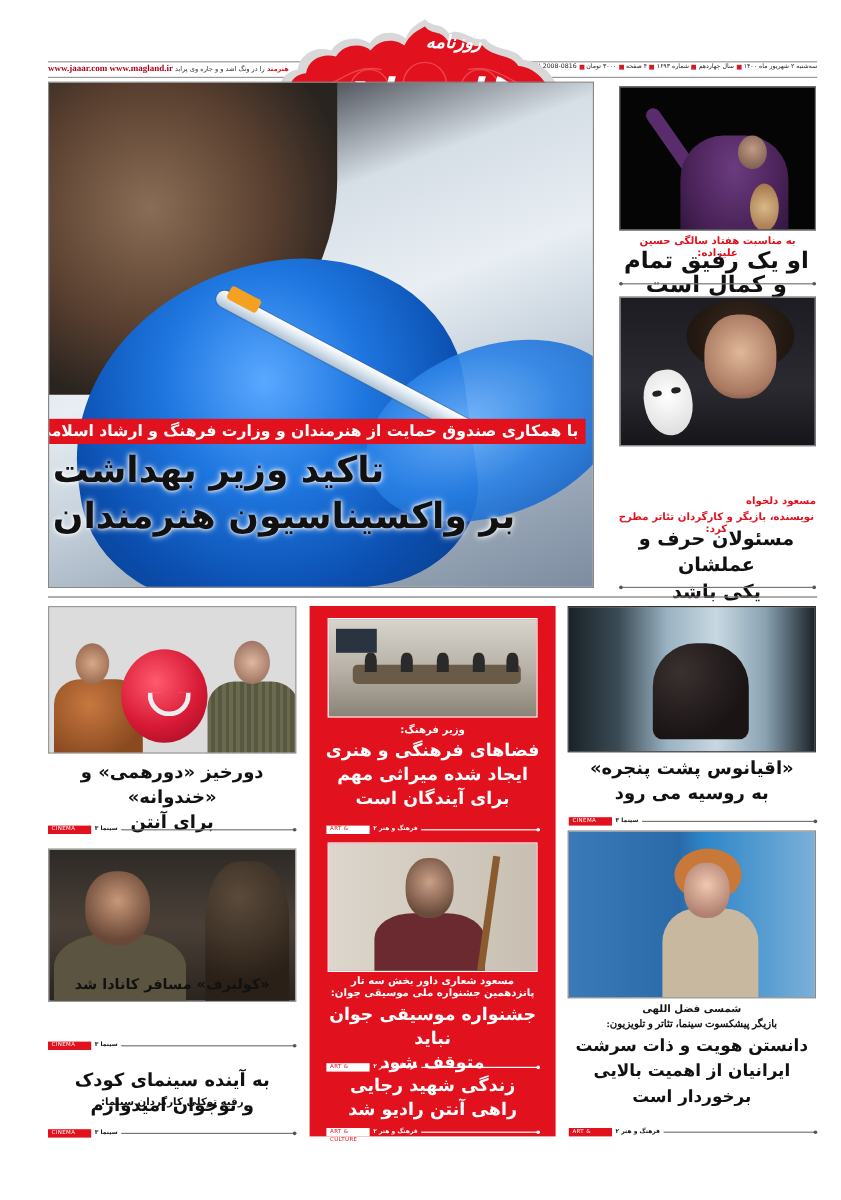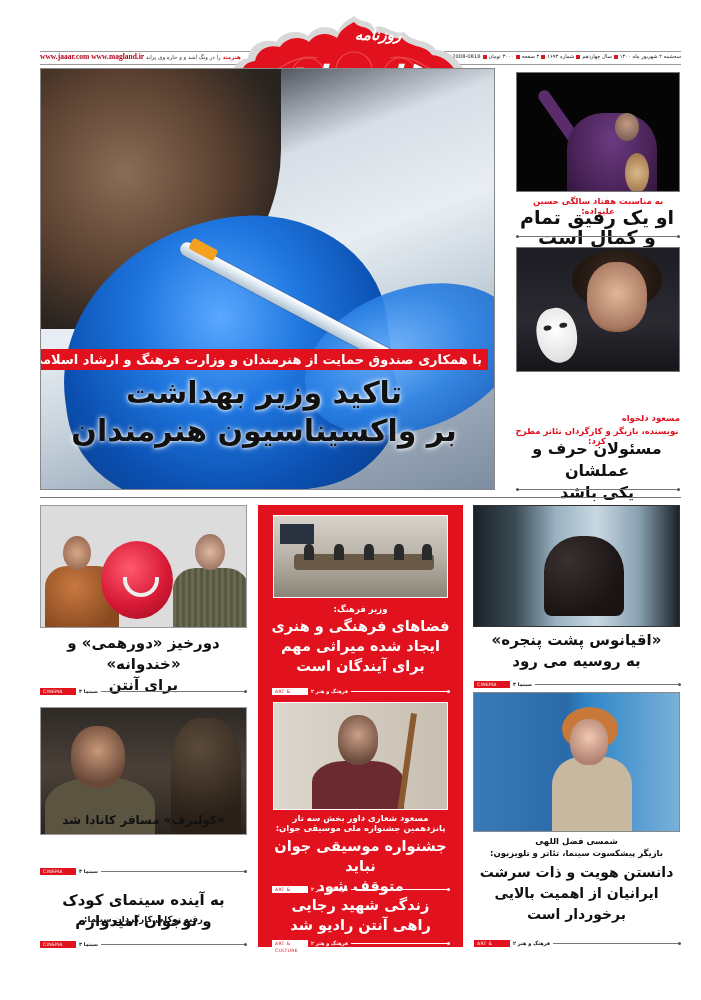--- a/index.html
+++ b/index.html
@@ -29,21 +29,21 @@
           background: linear-gradient(160deg, #2b2f36 0%, #4c5058 14%, #d6dee6 30%, #e8eef3 48%, #c9d4de 62%, #a8b6c4 75%, #7d8ca0 100%); }
   .hero .arm { position: absolute; left: -20px; top: 0; width: 260px; height: 260px; border-radius: 0 0 180px 0; background: radial-gradient(ellipse at 40% 40%, #8a6d55 0%, #5a4030 45%, #2a2420 75%); }
   .hero .glove { position: absolute; left: 20px; top: 150px; width: 330px; height: 280px; border-radius: 60% 45% 30% 40%;
           background: radial-gradient(ellipse at 50% 35%, #5aa8ff 0%, #1f77e0 35%, #0b4fb0 70%, #083a85 100%); transform: rotate(-8deg); }
   .hero .glove2 { position: absolute; left: 260px; top: 220px; width: 220px; height: 140px; border-radius: 50%;
           background: radial-gradient(ellipse at 40% 40%, #6fb4ff 0%, #2a82e6 45%, #0d56b8 100%); transform: rotate(-20deg); opacity: .9; }
   .hero .syringe { position: absolute; left: 140px; top: 170px; width: 240px; height: 14px; border-radius: 7px;
           background: linear-gradient(180deg, #ffffff, #d8e4ee 50%, #b0c2d2); transform: rotate(28deg); transform-origin: left center; box-shadow: 0 0 0 1px rgba(80,90,110,.4); }
   .hero .needle-cap { position: absolute; left: 150px; top: 168px; width: 28px; height: 12px; background: #f4a020; border-radius: 3px; transform: rotate(28deg); transform-origin: left center; }
   .hero-kicker { position: absolute; right: 6px; top: 280px; background: #e1121e; color: #fff; font-weight: bold; font-size: 13px; padding: 3px 6px; direction: rtl; white-space: nowrap; }
-  .hero-title { position: absolute; right: 10px; top: 305px; width: 440px; text-align: center; direction: rtl; font-weight: bold; font-size: 30px; line-height: 38px; color: #111; text-shadow: 0 0 3px #fff, 0 0 6px #fff; }
+  .hero-title { position: absolute; right: 10px; top: 305px; width: 440px; text-align: left; direction: rtl; font-weight: bold; font-size: 30px; line-height: 38px; color: #111; text-shadow: 0 0 3px #fff, 0 0 6px #fff; }
   .p1 { position: absolute; left: 516px; top: 72px; width: 164px; height: 120px; background: #050505; border: 1px solid #777; overflow: hidden; }
   .p1 .man-body { position: absolute; left: 50px; top: 40px; width: 90px; height: 90px; background: radial-gradient(ellipse at 50% 30%, #6b3b80 0%, #4a2358 60%, #2c1236 100%); border-radius: 40% 40% 0 0; }
   .p1 .man-head { position: absolute; left: 98px; top: 40px; width: 24px; height: 28px; border-radius: 50%; background: radial-gradient(circle at 50% 40%, #c49a82, #6a5048); }
   .p1 .man-arm { position: absolute; left: 38px; top: 12px; width: 12px; height: 70px; background: #5a2c6c; transform: rotate(-35deg); border-radius: 6px; }
   .p1 .instrument { position: absolute; left: 108px; top: 80px; width: 24px; height: 40px; background: radial-gradient(circle, #d8b888, #9a6a40); border-radius: 50%; }
 
   .kicker { color: #e1121e; font-weight: bold; font-size: 8.5px; text-align: center; direction: rtl; }
   .headline { font-weight: bold; text-align: center; direction: rtl; color: #111; }
 
   .p2 { position: absolute; left: 516px; top: 247px; width: 164px; height: 125px; background: linear-gradient(180deg,#1c1c22 0%, #2b2a30 60%, #15151a 100%); border: 1px solid #777; overflow: hidden; }
@@ -275,21 +275,21 @@
     <span class="tag-sec">سینما ۳</span>
     <span class="tagline-rule"></span>
   </div>
 
   <div class="rphoto2">
     <div class="bd"></div>
       <div class="hair"></div>
       <div class="w"></div>
   </div>
   <div class="kicker" style="position:absolute;left:472px;top:836px;width:209px;color:#111;">شمسی فضل اللهی</div>
-  <div class="kicker" style="position:absolute;left:472px;top:848px;width:209px;color:#111;">بازیگر پیشکسوت سینما، تئاتر و تلویزیون:</div>
+  <div class="kicker" style="position:absolute;left:472px;top:848px;width:209px;color:#111;font-family:Liberation Serif, serif;">بازیگر پیشکسوت سینما، تئاتر و تلویزیون:</div>
   <div class="headline" style="position:absolute;left:472px;top:862px;width:209px;font-size:14px;line-height:21px;">
     <div>دانستن هویت و ذات سرشت</div>
     <div>ایرانیان از اهمیت بالایی</div>
     <div>برخوردار است</div>
   </div>
   <div class="tagbar" style="left:474px;top:939px;width:207px;">
     <span class="tag">ART &amp; CULTURE</span>
     <span class="tag-sec">فرهنگ و هنر ۲</span>
     <span class="tagline-rule"></span>
   </div>

